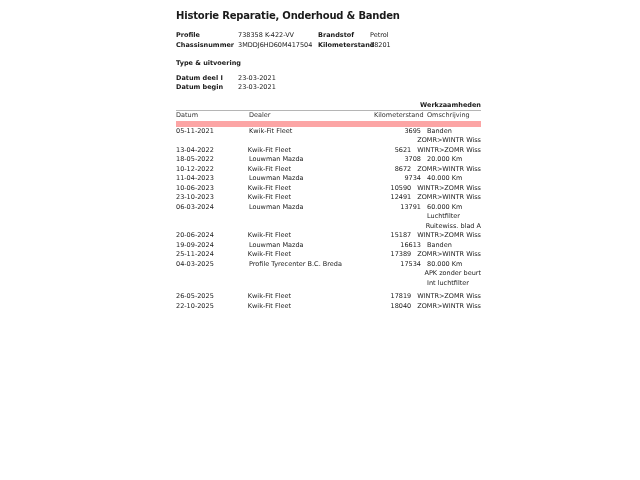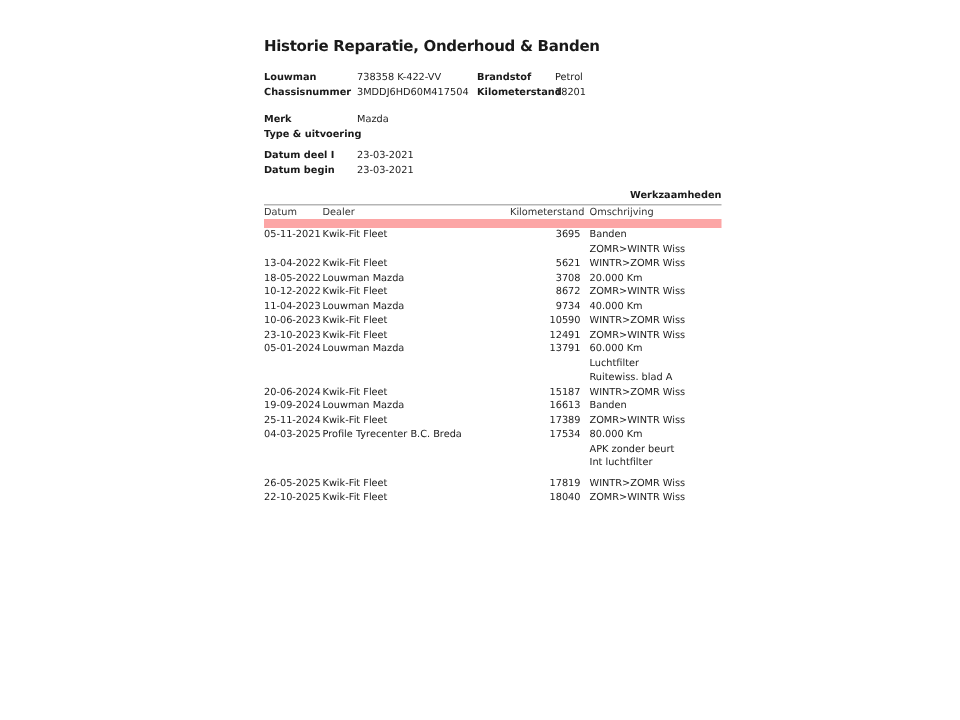--- a/index.html
+++ b/index.html
@@ -7,21 +7,21 @@
     width: 640px; height: 480px;
     background: #ffffff;
     overflow: hidden;
     position: relative;
     font-family: "DejaVu Sans", sans-serif;
     color: #1a1a1a;
     -webkit-font-smoothing: antialiased;
   }
   .doc {
     position: absolute;
-    left: 176px; top: 26px;
+    left: 176px; top: 10px;
     width: 305px;
     font-size: 6.5px;
     line-height: 9.5px;
     white-space: nowrap;
   }
   .title {
     font-size: 10px;
     font-weight: bold;
     letter-spacing: -0.2px;
     line-height: 11px;
@@ -38,50 +38,46 @@
   .section-title { font-weight: bold; text-align: right; }
   .thead {
     display: flex;
     border-top: 1px solid #b5b5b5;
     border-bottom: 6px solid #fca5a5;
     color: #333;
   }
   .trow { display: flex; }
   .trow.gap-after { margin-bottom: 4px; }
   .c1 { width: 39px; }
-  .c2 { width: 125px; }
+  .c2 { width: 125px; margin-left: 34px; }
   .c3 { width: 47px; text-align: right; }
   .c4 { flex: 1; padding-left: 6px; }
 </style>
 </head>
 <body>
 
 <div class="doc">
 
   <div class="title">Historie Reparatie, Onderhoud &amp; Banden</div>
 
   <div class="frow">
-    <span class="flabel">Louwman</span>
+    <span class="flabel">Profile</span>
     <span class="fvalue">738358 K-422-VV</span>
     <span class="flabel2">Brandstof</span>
     <span class="fvalue2">Petrol</span>
   </div>
   <div class="frow">
     <span class="flabel">Chassisnummer</span>
     <span class="fvalue">3MDDJ6HD60M417504</span>
     <span class="flabel2">Kilometerstand</span>
     <span class="fvalue2">18201</span>
   </div>
 
   <div class="gap-9"></div>
 
-  <div class="frow">
-    <span class="flabel">Merk</span>
-    <span class="fvalue2">Mazda</span>
-  </div>
   <div class="frow">
     <span class="flabel">Type &amp; uitvoering</span>
   </div>
 
   <div class="gap-5"></div>
 
   <div class="frow">
     <span class="flabel">Datum deel I</span>
     <span class="fvalue2">23-03-2021</span>
   </div>
@@ -152,21 +148,21 @@
     </div>
 
     <div class="trow">
       <span class="c1">23-10-2023</span>
       <span class="c2">Kwik-Fit Fleet</span>
       <span class="c3">12491</span>
       <span class="c4">ZOMR&gt;WINTR Wiss</span>
     </div>
 
     <div class="trow">
-      <span class="c1">05-01-2024</span>
+      <span class="c1">06-03-2024</span>
       <span class="c2">Louwman Mazda</span>
       <span class="c3">13791</span>
       <span class="c4">60.000 Km</span>
     </div>
 
     <div class="trow">
       <span class="c1"></span>
       <span class="c2"></span>
       <span class="c3"></span>
       <span class="c4">Luchtfilter</span>

